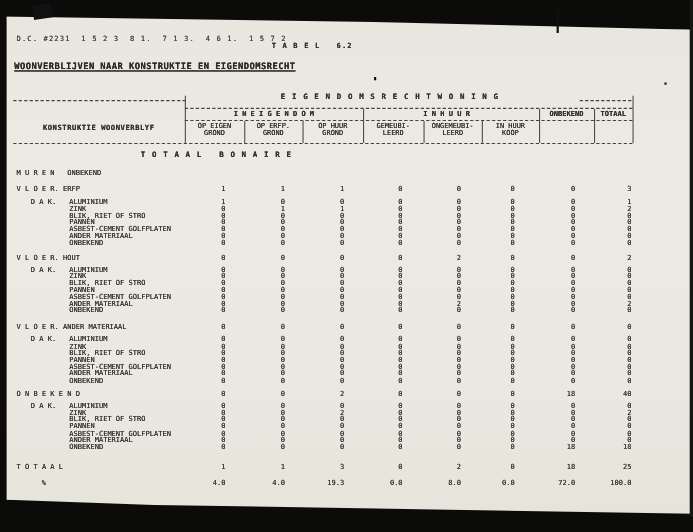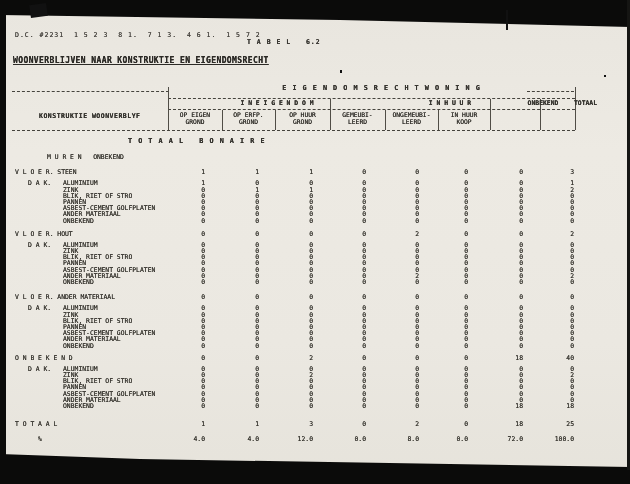--- a/index.html
+++ b/index.html
@@ -14,21 +14,21 @@
   .band-right{left:627px;top:0;width:3px;height:470px;background:#151513;}
   .speck{position:absolute;background:#111;}
   .txt{position:absolute;white-space:pre;}
   .docline{font-size:6.5px;letter-spacing:1px;color:#4a4742;text-shadow:0 0 .6px #4a4742;}
   .tabel{font-size:6.5px;letter-spacing:1px;color:#3b3934;font-weight:bold;text-shadow:0 0 .5px #3b3934;}
   .title{font-size:8px;font-weight:bold;letter-spacing:.4px;color:#2c2a26;text-shadow:0 0 .5px #2c2a26;text-decoration:underline;}
   .hr{position:absolute;height:0;border-top:1px dashed #45433d;}
   .vl{position:absolute;width:0;border-left:1px solid #504d46;}
   .hcell{position:absolute;font-size:6.3px;line-height:6.5px;text-align:center;color:#35332e;text-shadow:0 0 .5px #35332e;}
   .grouphead{font-size:6.8px;font-weight:bold;letter-spacing:1px;}
-  .subhead{font-size:6.4px;font-weight:bold;padding-left:28px;}
+  .subhead{font-size:6.4px;font-weight:bold;}
   .rowhead{position:absolute;font-size:6.5px;font-weight:bold;letter-spacing:.5px;text-shadow:0 0 .5px #35332e;}
   .region{font-size:6.8px;font-weight:bold;letter-spacing:1px;text-shadow:0 0 .5px #35332e;}
   #body-rows{position:absolute;left:0;top:150px;width:620px;}
   .row{position:relative;height:6.2px;font-size:6.4px;line-height:6.2px;color:#37352f;text-shadow:0 0 .5px rgba(55,53,47,.9);}
   .row span{position:absolute;white-space:pre;}
   .lb0{left:15px;}      
   .lbd{left:28px;}      
   .lbi{left:63px;}      
   .lbp{left:38px;}      
   .v{width:36px;text-align:right;}
@@ -54,23 +54,23 @@
   <div class="vl" style="left:168px;top:87px;height:43px;"></div>
   <div class="vl" style="left:575px;top:87px;height:43px;"></div>
   <div class="vl" style="left:330px;top:99px;height:31px;"></div>
   <div class="vl" style="left:490px;top:99px;height:31px;"></div>
   <div class="vl" style="left:540px;top:99px;height:31px;"></div>
   <div class="vl" style="left:222px;top:110px;height:20px;"></div>
   <div class="vl" style="left:275px;top:110px;height:20px;"></div>
   <div class="vl" style="left:385px;top:110px;height:20px;"></div>
   <div class="vl" style="left:438px;top:110px;height:20px;"></div>
 
-  <div class="hcell grouphead" style="left:184px;top:85px;width:395px;">E I G E N D O M S R E C H T   W O N I N G</div>
+  <div class="hcell grouphead" style="left:157px;top:85px;width:395px;">E I G E N D O M S R E C H T   W O N I N G</div>
   <div class="hcell subhead" style="left:170px;top:100px;width:158px;">I N   E I G E N D O M</div>
-  <div class="hcell subhead" style="left:344px;top:100px;width:156px;">I N   H U U R</div>
+  <div class="hcell subhead" style="left:328px;top:100px;width:156px;">I N   H U U R</div>
   <div class="hcell subhead" style="left:491px;top:100px;width:48px;">ONBEKEND</div>
   <div class="hcell subhead" style="left:541px;top:100px;width:33px;">TOTAAL</div>
 
   <div class="rowhead" style="left:15px;top:112px;margin-left:24px;">KONSTRUKTIE  WOONVERBLYF</div>
 
   <div class="hcell" style="left:170px;top:112px;width:50px;">
       <div>
         <div>OP EIGEN</div>
         <div>GROND</div>
       </div>
@@ -102,25 +102,25 @@
   <div class="hcell" style="left:440px;top:112px;width:48px;">
       <div>
         <div>IN HUUR</div>
         <div>KOOP</div>
       </div>
     </div>
 
   <div class="txt region" style="left:128px;top:137px;">T O T A A L   B O N A I R E</div>
 
   <div id="body-rows">
-      <div class="row" style="margin-top: 4px; margin-left: 32px;">
+      <div class="row" style="margin-top: 4px;">
         <span class="lb0">M U R E N   ONBEKEND</span>
       </div>
       <div class="row" style="margin-top: 9px;">
-        <span class="lb0">V L O E R. STEEN</span>
+        <span class="lb0">V L O E R. ERFP</span>
         <span class="v c0">1</span>
         <span class="v c1">1</span>
         <span class="v c2">1</span>
         <span class="v c3">0</span>
         <span class="v c4">0</span>
         <span class="v c5">0</span>
         <span class="v c6">0</span>
         <span class="v c7">3</span>
       </div>
       <div class="row" style="margin-top: 5px;">
@@ -476,21 +476,21 @@
         <span class="v c3">0</span>
         <span class="v c4">2</span>
         <span class="v c5">0</span>
         <span class="v c6">18</span>
         <span class="v c7">25</span>
       </div>
       <div class="row" style="margin-top: 9px;">
         <span class="lbp">%</span>
         <span class="v c0">4.0</span>
         <span class="v c1">4.0</span>
-        <span class="v c2">12.0</span>
+        <span class="v c2">19.3</span>
         <span class="v c3">0.0</span>
         <span class="v c4">8.0</span>
         <span class="v c5">0.0</span>
         <span class="v c6">72.0</span>
         <span class="v c7">100.0</span>
       </div>
     </div>
 
   <div class="band band-top"></div>
   <div class="band band-bottom"></div>

